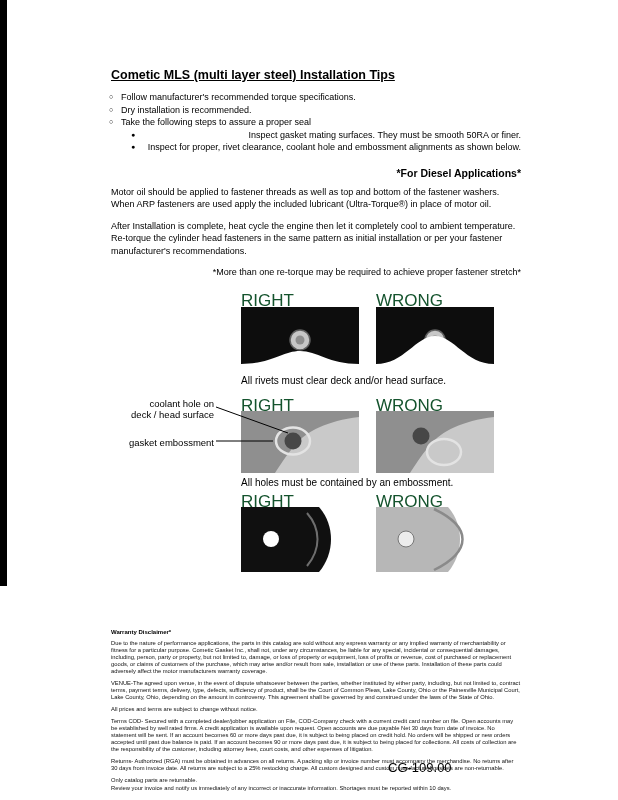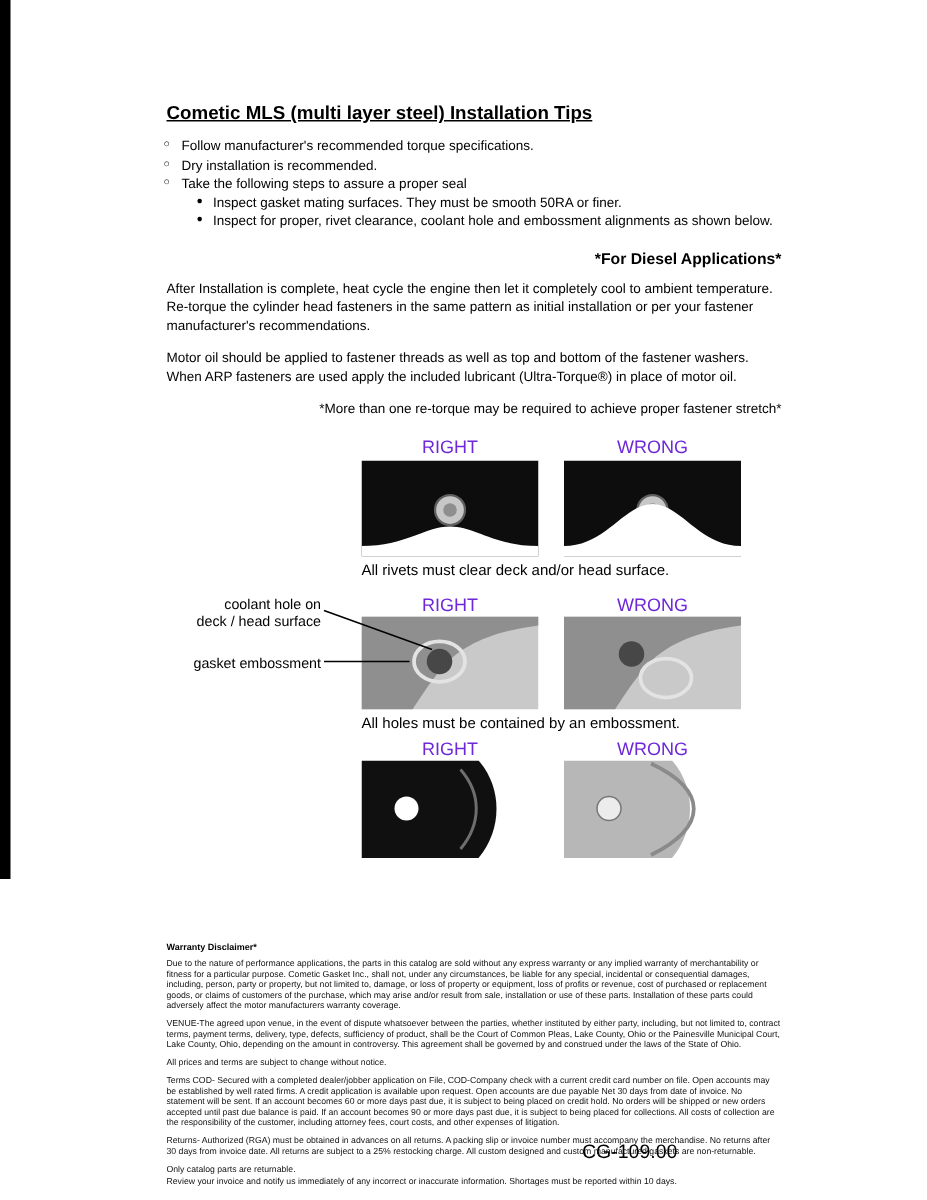--- a/index.html
+++ b/index.html
@@ -12,29 +12,29 @@
   .edge-bar { position:absolute; left:0; top:0; width:7px; height:586px; background:#000; }
   .content { position:absolute; left:111px; top:20px; width:410px;margin-top:48px; }
 
   .title { font-size:12.5px; font-weight:bold; text-decoration:underline; margin-bottom:9px; }
 
   ul { list-style:none; }
   .tips { font-size:9px; line-height:12.5px; }
   .tip { position:relative; padding-left:10px; }
   .tip::before { content:"\25CB"; position:absolute; left:-2px; top:0; font-size:7px; }
   .subtips { margin-top:0; }
-  .subtip { position:relative; padding-left:11px; margin-left:10px; }
+  .subtip { position:relative; padding-left:11px; margin-left:10px;text-align:right; }
   .subtip::before { content:"\25CF"; position:absolute; left:0; top:0; font-size:7px; }
 
   .diesel-heading { font-size:10.5px; font-weight:bold; margin-top:13px; margin-bottom:7px;text-align:right; }
   .para { font-size:9px; line-height:12.5px; margin-bottom:9px; }
   .note { font-size:9px; line-height:12.5px; margin-bottom:0;text-align:right; }
 
   .diagrams { position:relative; width:100%; height:316px; margin-top:12px; }
-  .dlabel { position:absolute; width:118px; text-align:center; font-size:12px; color:#6d28d9; }
+  .dlabel { position:absolute; width:118px; font-size:17px; color:#14532d; }
   .panel { position:absolute; width:118px; }
   .panel svg { display:block; width:100%; height:100%; }
   .dcaption { position:absolute; font-size:10px; line-height:12px; }
   .ann { position:absolute; left:0; width:103px; text-align:right; font-size:9.5px; line-height:11px; }
   .leaders { position:absolute; left:0; top:0; pointer-events:none; }
 
   .warranty { margin-top:22px; }
   .warranty-heading { font-size:6px; font-weight:bold; margin-bottom:5px; }
   .fine { font-size:5.8px; line-height:7px; margin-bottom:5px; text-align:left; color:#111; }
   .fine.tight { margin-bottom:1px; }
@@ -65,22 +65,22 @@
             <span>Inspect gasket mating surfaces.  They must be smooth 50RA or finer.</span>
           </li>
           <li class="subtip">
             <span>Inspect for proper, rivet clearance, coolant hole and embossment alignments as shown below.</span>
           </li>
         </ul>
       </li>
     </ul>
 
     <h2 class="diesel-heading">*For Diesel Applications*</h2>
+    <p class="para">Motor oil should be applied to fastener threads as well as top and bottom of the fastener washers. When ARP fasteners are used apply the included lubricant (Ultra-Torque®) in place of motor oil.</p>
     <p class="para">After Installation is complete, heat cycle the engine then let it completely cool to ambient temperature. Re-torque the cylinder head fasteners in the same pattern as initial installation or per your fastener manufacturer's recommendations.</p>
-    <p class="para">Motor oil should be applied to fastener threads as well as top and bottom of the fastener washers. When ARP fasteners are used apply the included lubricant (Ultra-Torque®) in place of motor oil.</p>
     <p class="note">*More than one re-torque may be required to achieve proper fastener stretch*</p>
 
     <div class="diagrams">
 
       <div class="dlabel" style="left:130px; top:0;">RIGHT</div>
       <div class="dlabel" style="left:265px; top:0;">WRONG</div>
 
       <div class="panel" style="left:130px; top:16px; height:64px;">
         <svg viewBox="0 0 118 64" preserveAspectRatio="none">
           <rect width="118" height="64" fill="#0d0d0d"></rect>

